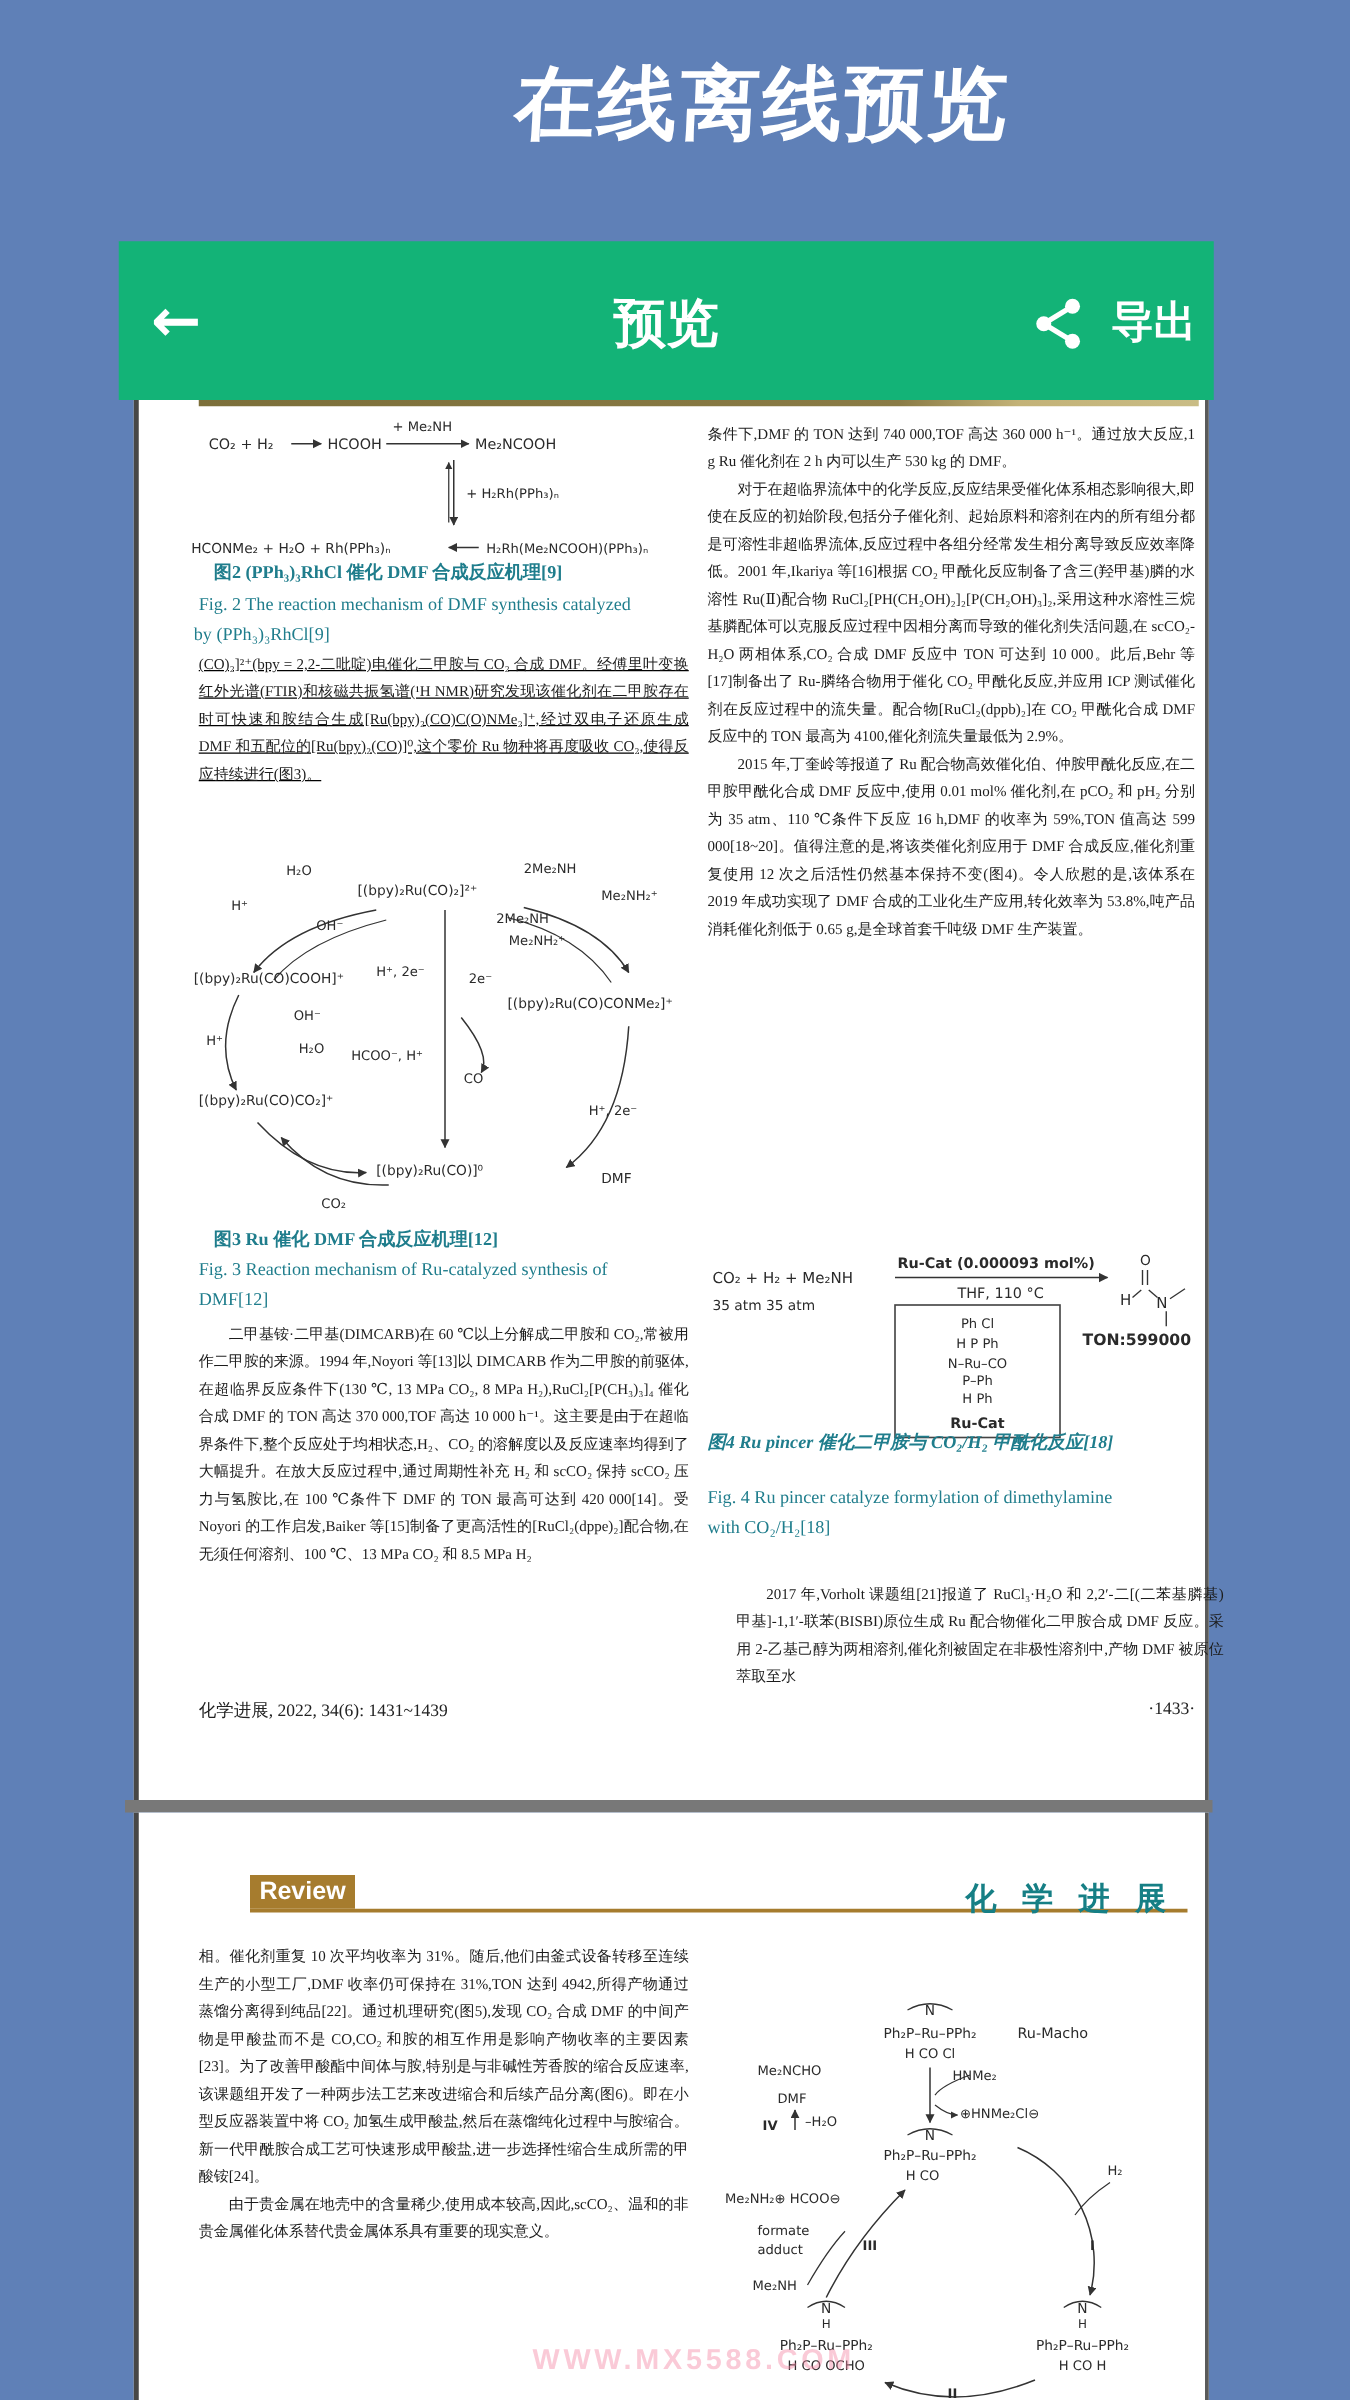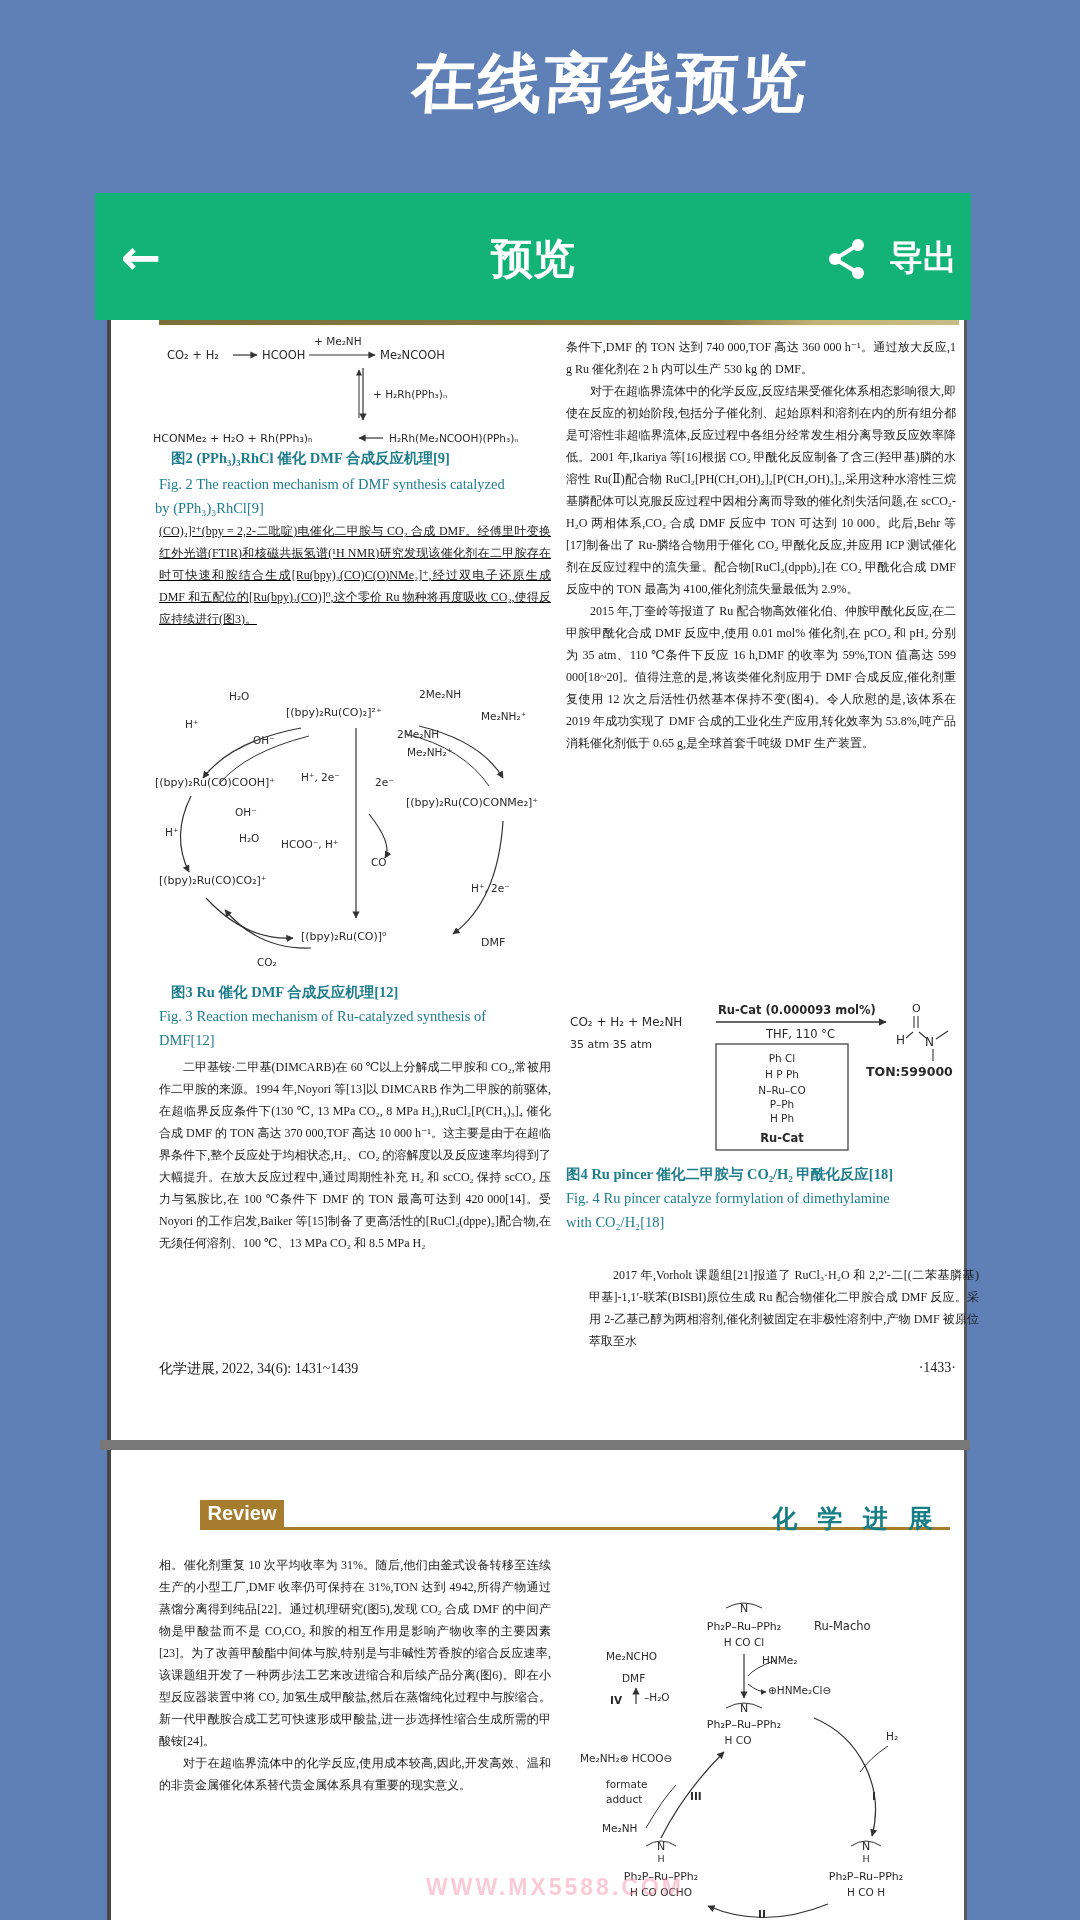--- a/index.html
+++ b/index.html
@@ -169,40 +169,40 @@
       <text x="300" y="74" font-size="12.5" font-weight="bold">TON:599000</text>
       <rect x="150" y="42" width="132" height="106" fill="none" stroke="#444" stroke-width="1.3"></rect>
       <text x="216" y="60" font-size="10.5" text-anchor="middle">Ph Cl</text>
       <text x="216" y="76" font-size="10.5" text-anchor="middle">H   P   Ph</text>
       <text x="216" y="92" font-size="10.5" text-anchor="middle">N–Ru–CO</text>
       <text x="216" y="106" font-size="10.5" text-anchor="middle">P–Ph</text>
       <text x="216" y="120" font-size="10.5" text-anchor="middle">H  Ph</text>
       <text x="216" y="140" font-size="11.5" font-weight="bold" text-anchor="middle">Ru-Cat</text>
     </svg>
 
-    <div class="cap cap-cn" style="left:455px;top:844px;">图4  Ru pincer 催化二甲胺与 CO₂/H₂ 甲酰化反应[18]</div>
+    <div class="cap cap-cn" style="left:455px;top:824px;font-style:italic;">图4  Ru pincer 催化二甲胺与 CO₂/H₂ 甲酰化反应[18]</div>
     <div class="cap" style="left:455px;top:868px;">Fig. 4  Ru pincer catalyze formylation of dimethylamine</div>
     <div class="cap" style="left:455px;top:892px;">with CO₂/H₂[18]</div>
 
     <div class="col" style="left:455px;top:944px;width:390px;margin-left:23px;">
       <p class="para indent">2017 年,Vorholt 课题组[21]报道了 RuCl₃·H₂O 和 2,2′-二[(二苯基膦基)甲基]-1,1′-联苯(BISBI)原位生成 Ru 配合物催化二甲胺合成 DMF 反应。采用 2-乙基己醇为两相溶剂,催化剂被固定在非极性溶剂中,产物 DMF 被原位萃取至水</p>
     </div>
     <div class="pageno" style="left:455px;top:1040px;">·1433·</div>
   </div>
 
   <div class="separator"></div>
 
   <div class="page page2">
     <div class="review-badge">Review</div>
     <div class="review-rule"></div>
     <div class="journal-name">化 学 进 展</div>
 
     <div class="col" style="left:48px;top:104px;">
       <p class="para">相。催化剂重复 10 次平均收率为 31%。随后,他们由釜式设备转移至连续生产的小型工厂,DMF 收率仍可保持在 31%,TON 达到 4942,所得产物通过蒸馏分离得到纯品[22]。通过机理研究(图5),发现 CO₂ 合成 DMF 的中间产物是甲酸盐而不是 CO,CO₂ 和胺的相互作用是影响产物收率的主要因素[23]。为了改善甲酸酯中间体与胺,特别是与非碱性芳香胺的缩合反应速率,该课题组开发了一种两步法工艺来改进缩合和后续产品分离(图6)。即在小型反应器装置中将 CO₂ 加氢生成甲酸盐,然后在蒸馏纯化过程中与胺缩合。新一代甲酰胺合成工艺可快速形成甲酸盐,进一步选择性缩合生成所需的甲酸铵[24]。</p>
-      <p class="para indent">对于在超临界流体中的化学反应,使用成本较高,因此,开发高效、温和的非贵金属催化体系替代贵金属体系具有重要的现实意义。</p>
+      <p class="para indent">由于贵金属在地壳中的含量稀少,使用成本较高,因此,scCO₂、温和的非贵金属催化体系替代贵金属体系具有重要的现实意义。</p>
     </div>
 
 
     <svg class="figsvg" style="left:455px;top:150px;" width="392" height="320" viewBox="0 0 392 320">
       <defs>
         <marker id="ah2" markerWidth="7" markerHeight="7" refX="5.5" refY="3" orient="auto">
           <path d="M0,0 L6,3 L0,6 z" fill="#333"></path>
         </marker>
       </defs>
       <path d="M160,8 Q178,-2 196,8" fill="none" stroke="#333" stroke-width="1"></path>

